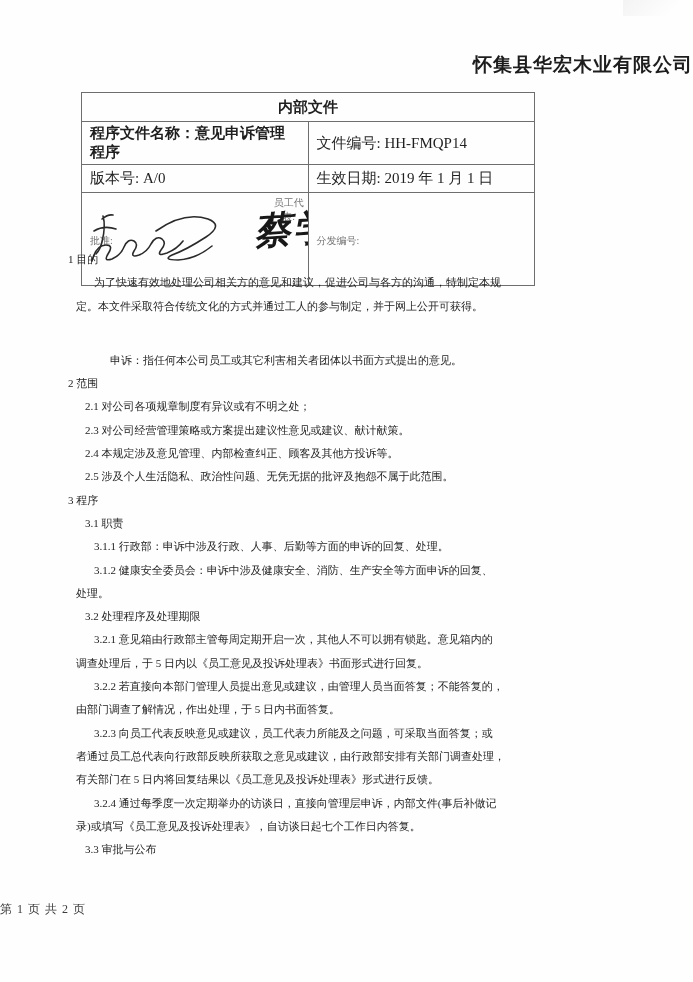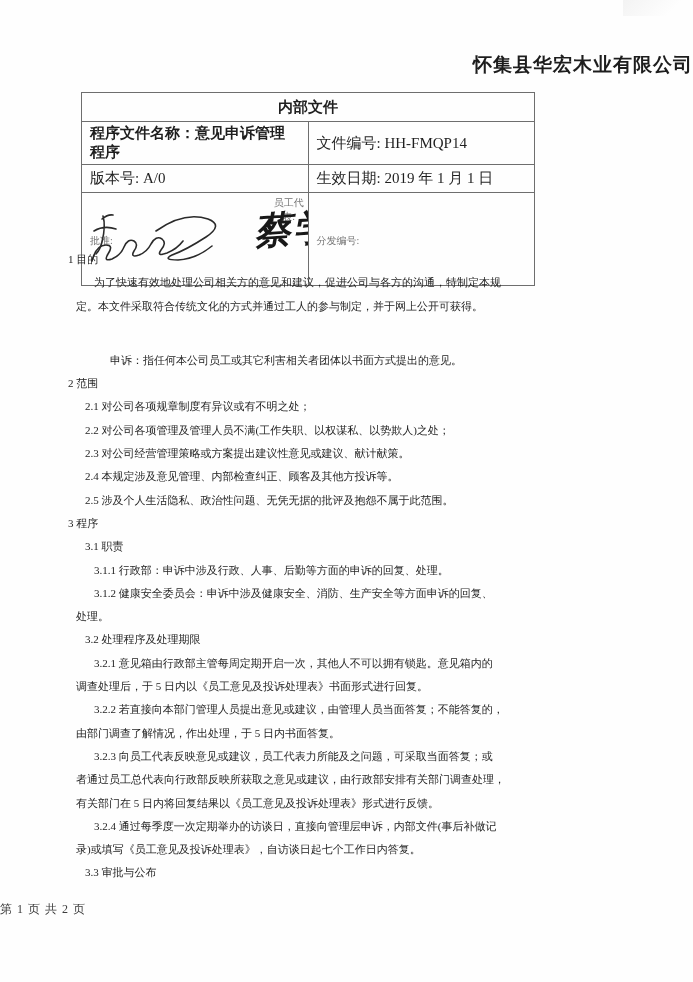--- a/index.html
+++ b/index.html
@@ -102,21 +102,20 @@
   </tbody>
     </table>
 
   <div class="body-text">
     <div class="l1">1 目的</div>
     <div class="l3">为了快速有效地处理公司相关方的意见和建议，促进公司与各方的沟通，特制定本规</div>
     <div class="l0">定。本文件采取符合传统文化的方式并通过工人的参与制定，并于网上公开可获得。</div>
     <div class="l4">申诉：指任何本公司员工或其它利害相关者团体以书面方式提出的意见。</div>
     <div class="l1">2 范围</div>
     <div class="l2">2.1 对公司各项规章制度有异议或有不明之处；</div>
-    <div class="l2">2.2 对公司各项管理及管理人员不满(工作失职、以权谋私、以势欺人)之处；</div>
     <div class="l2">2.3 对公司经营管理策略或方案提出建议性意见或建议、献计献策。</div>
     <div class="l2">2.4 本规定涉及意见管理、内部检查纠正、顾客及其他方投诉等。</div>
     <div class="l2">2.5 涉及个人生活隐私、政治性问题、无凭无据的批评及抱怨不属于此范围。</div>
     <div class="l1">3 程序</div>
     <div class="l2">3.1 职责</div>
     <div class="l3">3.1.1 行政部：申诉中涉及行政、人事、后勤等方面的申诉的回复、处理。</div>
     <div class="l3">3.1.2 健康安全委员会：申诉中涉及健康安全、消防、生产安全等方面申诉的回复、</div>
     <div class="l0">处理。</div>
     <div class="l2">3.2 处理程序及处理期限</div>
     <div class="l3">3.2.1 意见箱由行政部主管每周定期开启一次，其他人不可以拥有锁匙。意见箱内的</div>

